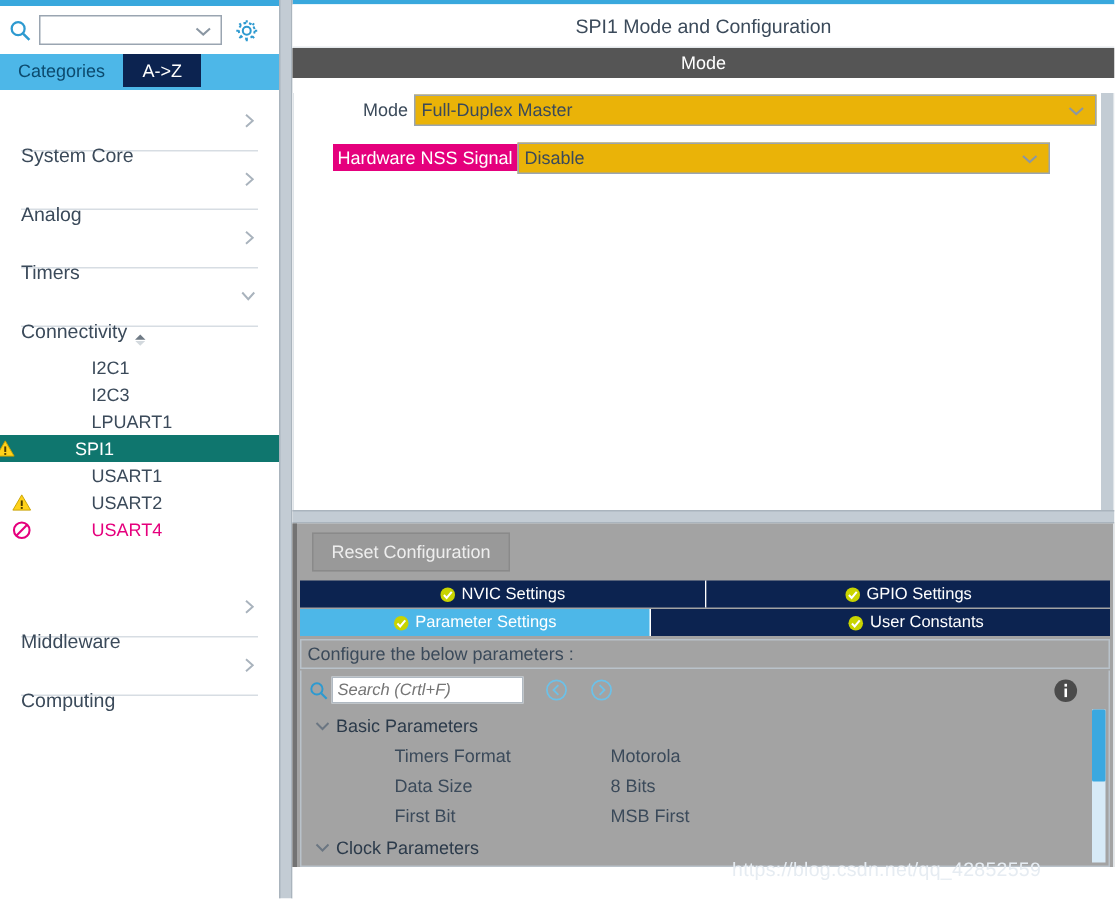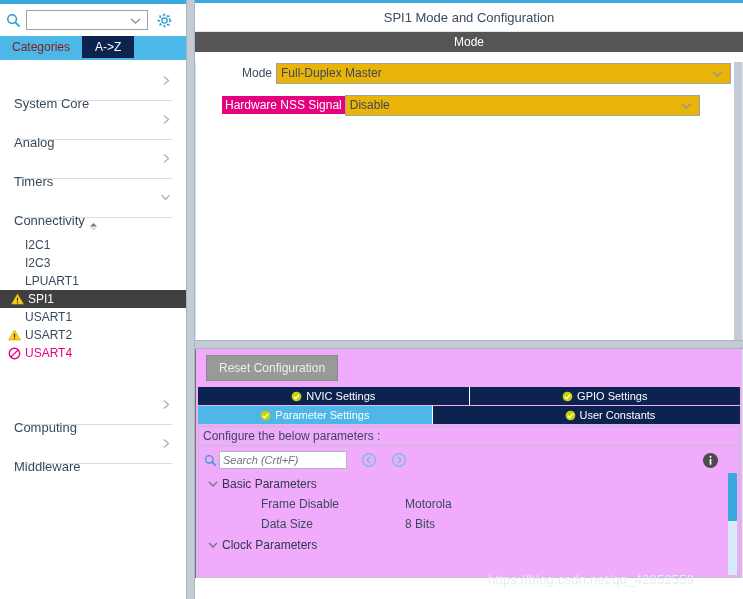--- a/index.html
+++ b/index.html
@@ -104,21 +104,21 @@
   .cat-tab {
     height: 22px;
     display: flex;
     align-items: center;
     justify-content: center;
     font-size: 12px;
     box-sizing: border-box;
   }
   .cat-tab.active {
     background: #4db7e8;
-    color: #7f1d1d;
+    color: #0c4a6e;
     padding: 0 12px;
   }
   .cat-tab.inactive {
     background: #0c2350;
     color: #ffffff;
     padding: 0 13px;
   }
 
   
   .cat-list {
@@ -162,36 +162,36 @@
   .sub-item {
     height: 18px;
     display: flex;
     align-items: center;
     padding-left: 25px;
     font-size: 12px;
     color: #3b4a5a;
     box-sizing: border-box;
   }
   .sub-item.selected {
-    background: #404040;
+    background: #0f766e;
     color: #ffffff;
-    padding-left: 28px;
+    padding-left: 14px;
     width: 186px;
   }
   .sub-item.warn { color: #3b4a5a; }
   .sub-item.blocked { color: #e5007d; }
   .sub-icon {
     width: 14px;
     margin-left: -18px;
     margin-right: 4px;
     display: inline-flex;
     align-items: center;
     justify-content: center;
   }
-  .sub-item .sub-text { white-space: nowrap; }
+  .sub-item .sub-text { white-space: nowrap; margin-left: 36px; }
 
   .cat-spacer { height: 24px; }
 
   
   .splitter {
     position: absolute;
     left: 186px; top: 0;
     width: 9px; height: 599px;
     background: #c3ccd4;
     border-left: 1px solid #aab4bd;
@@ -281,22 +281,22 @@
     height: 9px;
     background: #c3ccd4;
     border-top: 1px solid #aab4bd;
     border-bottom: 1px solid #aab4bd;
     box-sizing: border-box;
   }
 
   
   .config-area {
     position: relative;
-    background: #f0abfc;
-    border-left: 1px solid #737373;
+    background: #a3a3a3;
+    border-left: 3px solid #737373;
     border-right: 1px solid #dfe4e8;
     box-sizing: border-box;
   }
   .reset-row {
     height: 38px;
     display: flex;
     align-items: center;
     padding-left: 10px;
   }
   .reset-btn {
@@ -612,30 +612,30 @@
             </svg>
           </span>
           <span class="sub-text">USART4</span>
         </div>
 
       </div>
 
       <div class="cat-spacer"></div>
 
       <div class="cat-group">
-        <span class="cat-group-label">Computing</span>
+        <span class="cat-group-label">Middleware</span>
         <span class="cat-arrow">
           <svg width="11" height="13" viewBox="0 0 11 13">
               <polyline points="3,2.5 7.5,6.5 3,10.5" fill="none" stroke="#a9b3bd" stroke-width="1.3"></polyline>
             </svg>
         </span>
       </div>
 
       <div class="cat-group">
-        <span class="cat-group-label">Middleware</span>
+        <span class="cat-group-label">Computing</span>
         <span class="cat-arrow">
           <svg width="11" height="13" viewBox="0 0 11 13">
               <polyline points="3,2.5 7.5,6.5 3,10.5" fill="none" stroke="#a9b3bd" stroke-width="1.3"></polyline>
             </svg>
         </span>
       </div>
 
     </div>
   </div>
 
@@ -764,29 +764,33 @@
           <div class="param-group">
             <span class="group-chevron">
               <svg width="12" height="10" viewBox="0 0 12 10">
                   <polyline points="2,3 6,7 10,3" fill="none" stroke="#6b7682" stroke-width="1.3"></polyline>
                 </svg>
             </span>
             <span>Basic Parameters</span>
           </div>
 
           <div class="param-row">
-            <span class="param-name">Frame Disable</span>
+            <span class="param-name">Timers Format</span>
             <span class="param-value">Motorola</span>
           </div>
 
           <div class="param-row">
             <span class="param-name">Data Size</span>
             <span class="param-value">8 Bits</span>
           </div>
 
+          <div class="param-row">
+            <span class="param-name">First Bit</span>
+            <span class="param-value">MSB First</span>
+          </div>
 
           <div class="param-group">
             <span class="group-chevron">
               <svg width="12" height="10" viewBox="0 0 12 10">
                   <polyline points="2,3 6,7 10,3" fill="none" stroke="#6b7682" stroke-width="1.3"></polyline>
                 </svg>
             </span>
             <span>Clock Parameters</span>
           </div>
 

